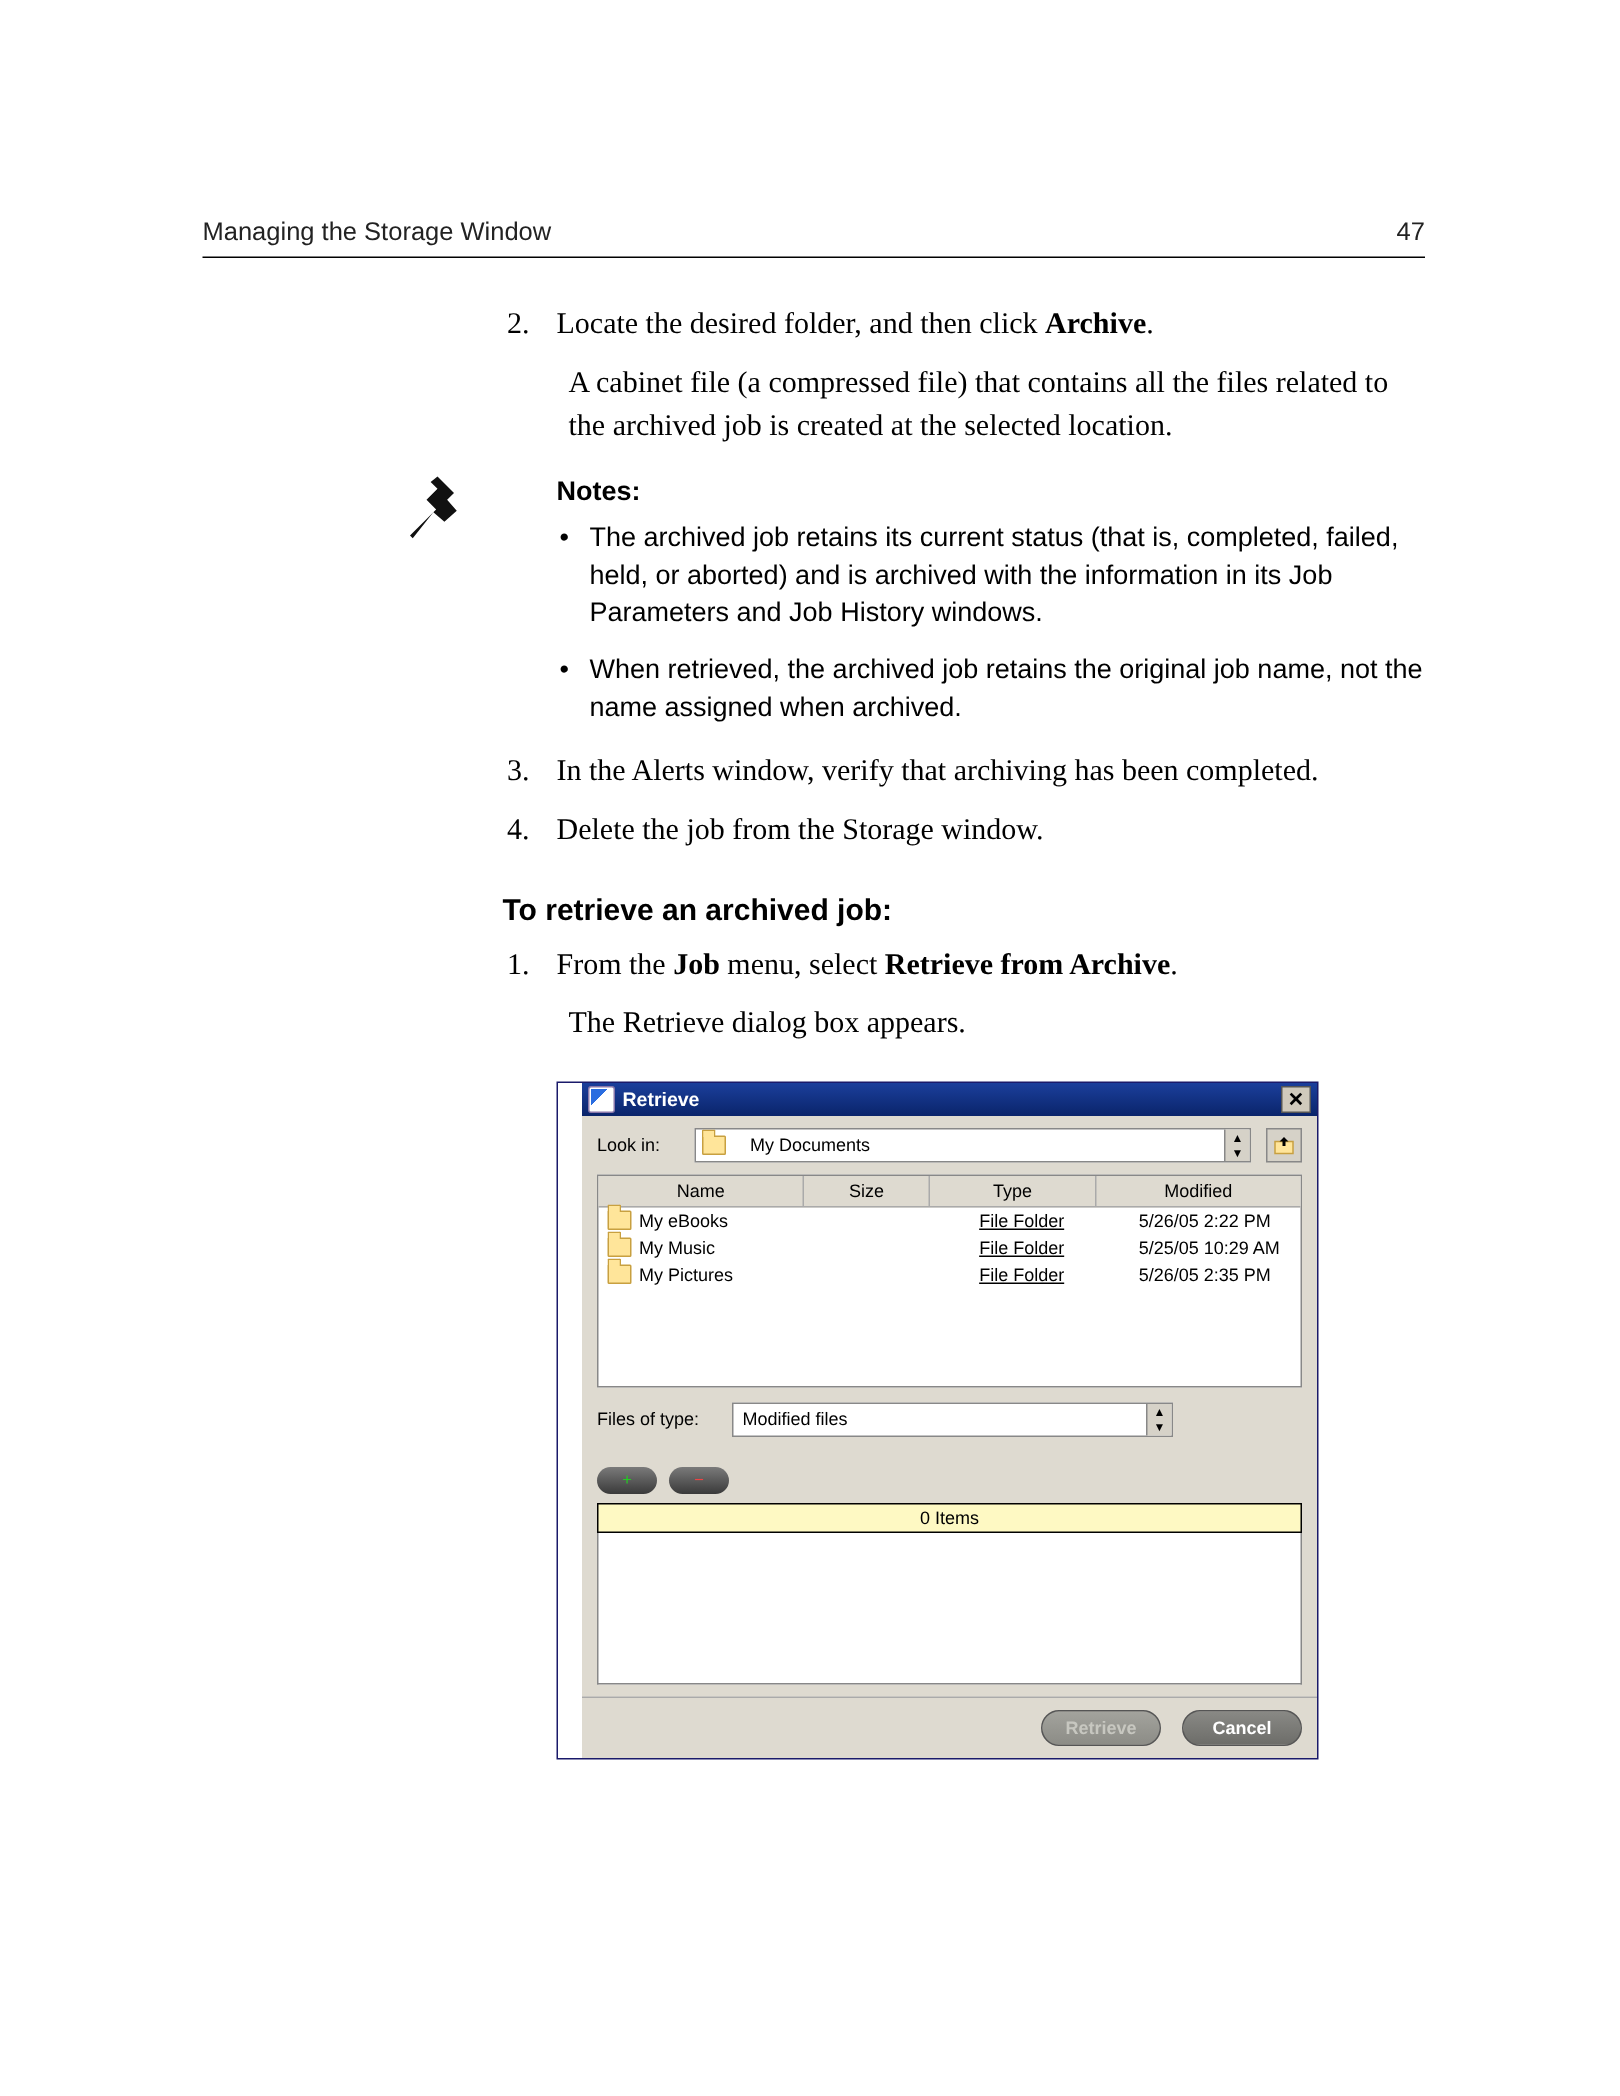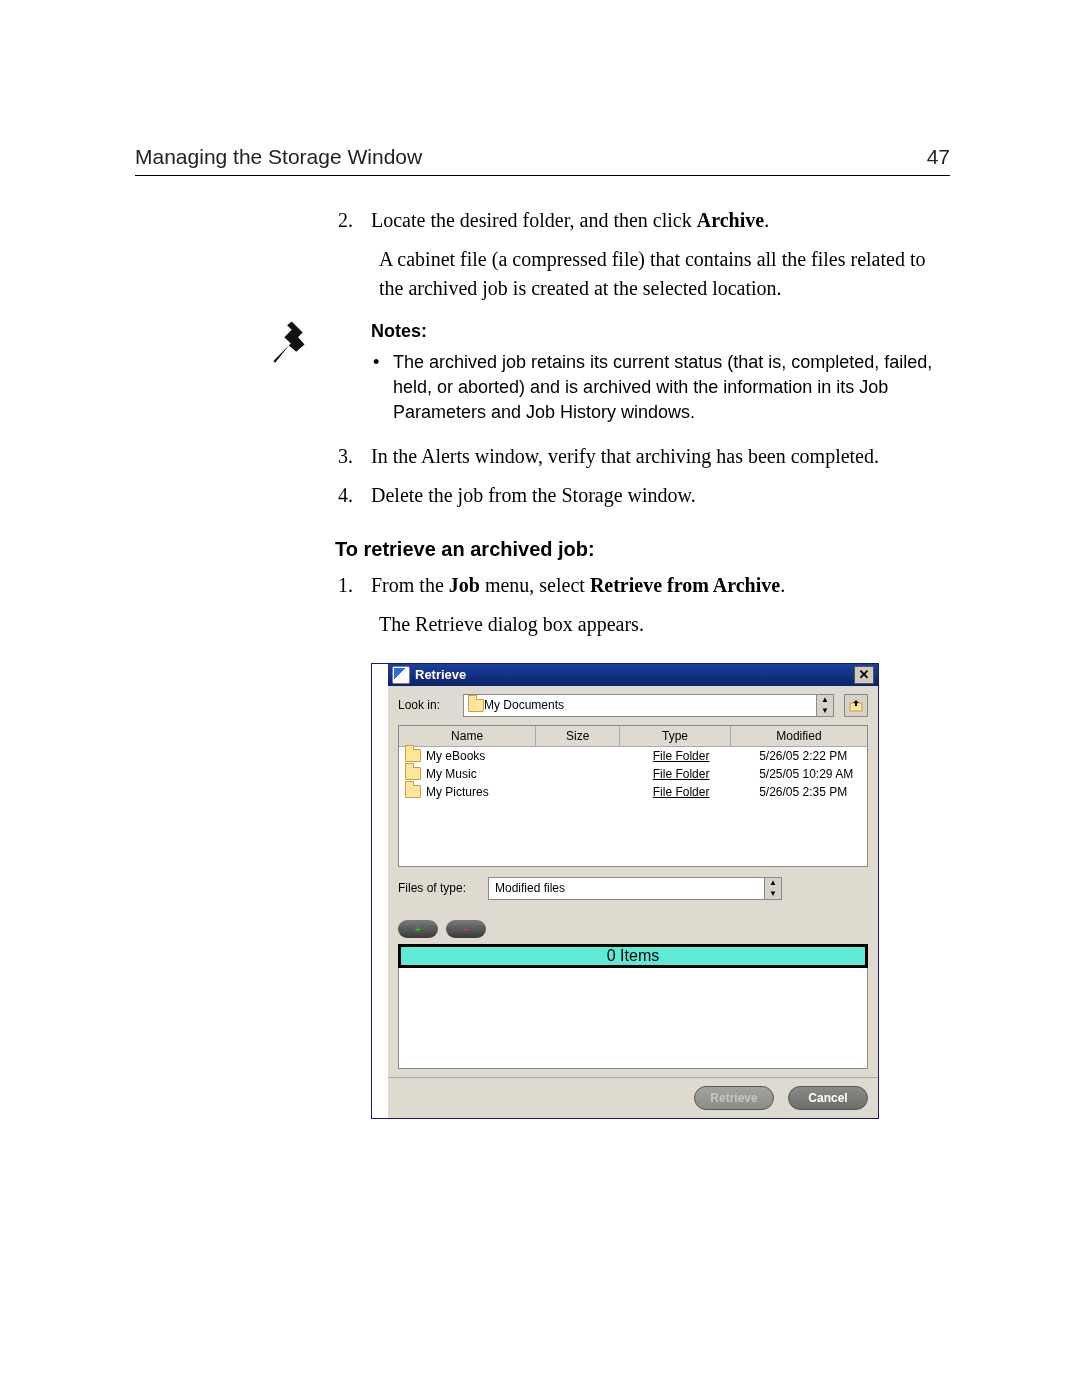--- a/index.html
+++ b/index.html
@@ -14,21 +14,21 @@
     width: 1080px;
     min-height: 1397px;
     position: relative;
     padding: 145px 130px 60px 135px;
     box-sizing: border-box;
   }
   .runhead {
     display: flex;
     justify-content: space-between;
     font-family: "Myriad Pro", "Segoe UI", Arial, sans-serif;
-    font-size: 21px;
+    font-size: 17px;
     color: #222;
     border-bottom: 1px solid #000;
     padding-bottom: 6px;
     margin-bottom: 30px;
   }
   .content-col {
     margin-left: 200px;
   }
   .ol-item {
     display: flex;
@@ -132,21 +132,21 @@
     padding:8px 10px 8px 10px;
   }
   .row { display:flex; align-items:center; gap:10px; margin-bottom:8px;}
   .label {
     width:55px;
     font-size:12px;
   }
   .lookin {
     flex:1; display:flex; align-items:center;
     background:#fff; border:1px solid #888;
-    height:21px; padding:0 4px; gap:0;
+    height:21px; padding:0 4px; gap:16px;
     position:relative;
   }
   .lookin .spin {
     position:absolute; right:0; top:0; bottom:0; width:16px;
     background:#d6d2c8; border-left:1px solid #888;
     display:flex; flex-direction:column;
   }
   .spin .tri { flex:1; display:flex; align-items:center; justify-content:center; font-size:8px; }
   .up-btn {
     width:22px; height:21px; background:#d6d2c8; border:1px solid #888;
@@ -193,24 +193,24 @@
   }
   .pill-row { margin-top:20px; display:flex; gap:8px; }
   .pill {
     width:40px; height:18px; border-radius:10px;
     background:linear-gradient(#7a7a7a,#3a3a3a);
     display:flex; align-items:center; justify-content:center;
     color:#2c2; font-size:11px;
   }
   .pill.red { color:#e44; }
   .items-bar {
-    background:#5eead4; border:3px solid #000000;
+    background:#fef9c3; border:1px solid #000000;
     height:18px; margin-top:6px;
     display:flex; align-items:center; justify-content:center;
-    font-size:16px;
+    font-size:12px;
   }
   .preview {
     background:#fff; border:1px solid #888; border-top:none;
     height:100px;
   }
   .btnbar {
     background:#dedad0; display:flex; justify-content:flex-end;
     gap:14px; padding:8px 10px; border-top:1px solid #aaa;
   }
   .obutton {
@@ -243,20 +243,21 @@
 
     <div class="para-indent">A cabinet file (a compressed file) that contains all the files related to the archived job is created at the selected location.</div>
 
     <div class="notes-block">
       <svg class="pushpin" viewBox="0 0 60 60">
         <path d="M28 5 L40 17 L35 22 L42 30 L33 38 L25 31 L10 50 L8 48 L27 29 L20 22 L28 14 L23 9 Z" fill="#111"></path>
       </svg>
       <div class="notes-head">Notes:</div>
       <ul class="notes-ul">
         <li>The archived job retains its current status (that is, completed, failed, held, or aborted) and is archived with the information in its Job Parameters and Job History windows.</li>
+        <li>When retrieved, the archived job retains the original job name, not the name assigned when archived.</li>
       </ul>
     </div>
 
     <div class="ol-item">
       <div class="ol-num">3.</div>
       <div class="ol-body">In the Alerts window, verify that archiving has been completed.</div>
     </div>
 
     <div class="ol-item">
       <div class="ol-num">4.</div>

